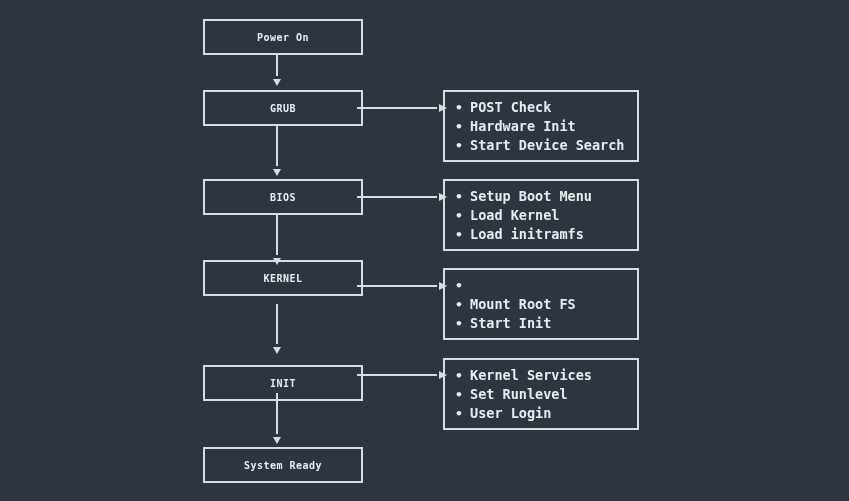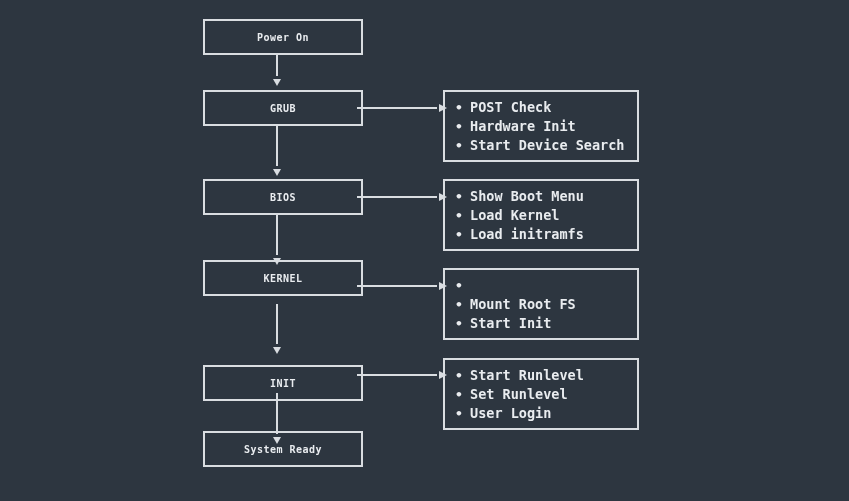--- a/index.html
+++ b/index.html
@@ -99,41 +99,41 @@
       <line x1="357" y1="375" x2="437" y2="375"></line>
       <polygon points="439,371 439,379 447,375"></polygon>
     </g>
   </svg>
 
   <div class="node" style="top:19px">Power On</div>
   <div class="node" style="top:90px">GRUB</div>
   <div class="node" style="top:179px">BIOS</div>
   <div class="node" style="top:260px">KERNEL</div>
   <div class="node" style="top:365px">INIT</div>
-  <div class="node" style="top:431px">System Ready</div>
+  <div class="node" style="top:447px">System Ready</div>
 
   <div class="details" style="top:90px">
     <div class="drow">
       <span class="bullet">•</span>
       <span>POST Check</span>
     </div>
     <div class="drow">
       <span class="bullet">•</span>
       <span>Hardware Init</span>
     </div>
     <div class="drow">
       <span class="bullet">•</span>
       <span>Start Device Search</span>
     </div>
   </div>
 
   <div class="details" style="top:179px">
     <div class="drow">
       <span class="bullet">•</span>
-      <span>Show Boot Menu</span>
+      <span>Setup Boot Menu</span>
     </div>
     <div class="drow">
       <span class="bullet">•</span>
       <span>Load Kernel</span>
     </div>
     <div class="drow">
       <span class="bullet">•</span>
       <span>Load initramfs</span>
     </div>
   </div>
@@ -148,21 +148,21 @@
     </div>
     <div class="drow">
       <span class="bullet">•</span>
       <span>Start Init</span>
     </div>
   </div>
 
   <div class="details" style="top:358px">
     <div class="drow">
       <span class="bullet">•</span>
-      <span>Start Runlevel</span>
+      <span>Kernel Services</span>
     </div>
     <div class="drow">
       <span class="bullet">•</span>
       <span>Set Runlevel</span>
     </div>
     <div class="drow">
       <span class="bullet">•</span>
       <span>User Login</span>
     </div>
   </div>

